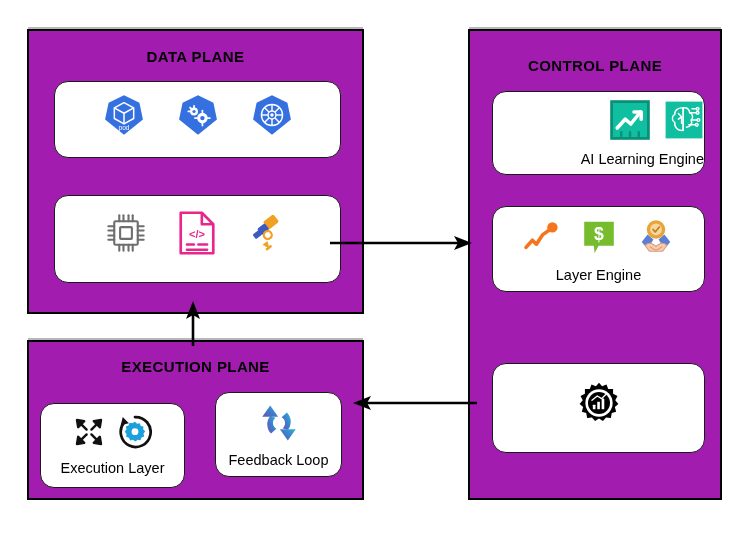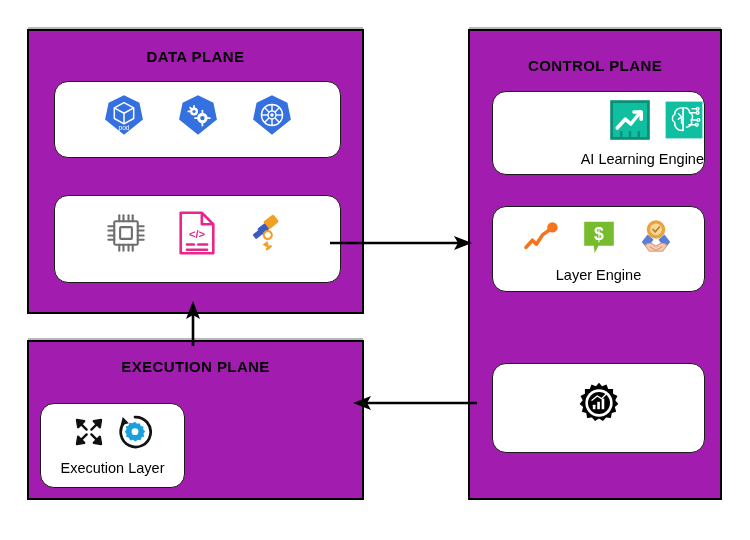--- a/index.html
+++ b/index.html
@@ -352,20 +352,44 @@
               <path d="M50,20 L56,26 L64,24 L67,32 L75,34 L74,42 L80,48 L75,55 L77,63 L69,66 L66,74 L58,73 L51,78 L44,73 L36,75 L32,67 L24,64 L25,56 L20,49 L25,42 L23,34 L31,31 L34,23 L42,24 Z"></path>
             </g>
             <circle cx="50" cy="49" r="10" fill="#ffffff"></circle>
           </svg>
         </span>
 
       </div>
       <div class="card-label">Execution Layer</div>
     </div>
 
+    <div class="card" id="card-feedback">
+      <div class="card-icons">
+
+        <span class="icon">
+          <svg width="46" height="44" viewBox="0 0 100 100">
+            <defs>
+              <linearGradient id="fbgrad" x1="0%" y1="100%" x2="100%" y2="0%">
+                <stop offset="0%" stop-color="#6A4FB5"></stop>
+                <stop offset="50%" stop-color="#3E7ECB"></stop>
+                <stop offset="100%" stop-color="#29B6D8"></stop>
+              </linearGradient>
+            </defs>
+            <g fill="url(#fbgrad)">
+              <path d="M30,34 A30,30 0 0,0 32,74 L44,63 A15,15 0 0,1 42,38 Z"></path>
+              <polygon points="30,10 48,36 12,36"></polygon>
+              <path d="M70,66 A30,30 0 0,0 68,26 L56,37 A15,15 0 0,1 58,62 Z"></path>
+              <polygon points="70,90 52,64 88,64"></polygon>
+            </g>
+          </svg>
+        </span>
+
+      </div>
+      <div class="card-label">Feedback Loop</div>
+    </div>
   </div>
 
   <div class="connector" id="arrow-data-to-control">
     <svg width="145" height="30" viewBox="0 0 145 30">
       <line x1="0" y1="15" x2="128" y2="15" stroke="#000000" stroke-width="2.6"></line>
       <polygon points="142,15 124,8 128,15 124,22" fill="#000000"></polygon>
     </svg>
   </div>
 
   <div class="connector" id="arrow-control-to-exec">

